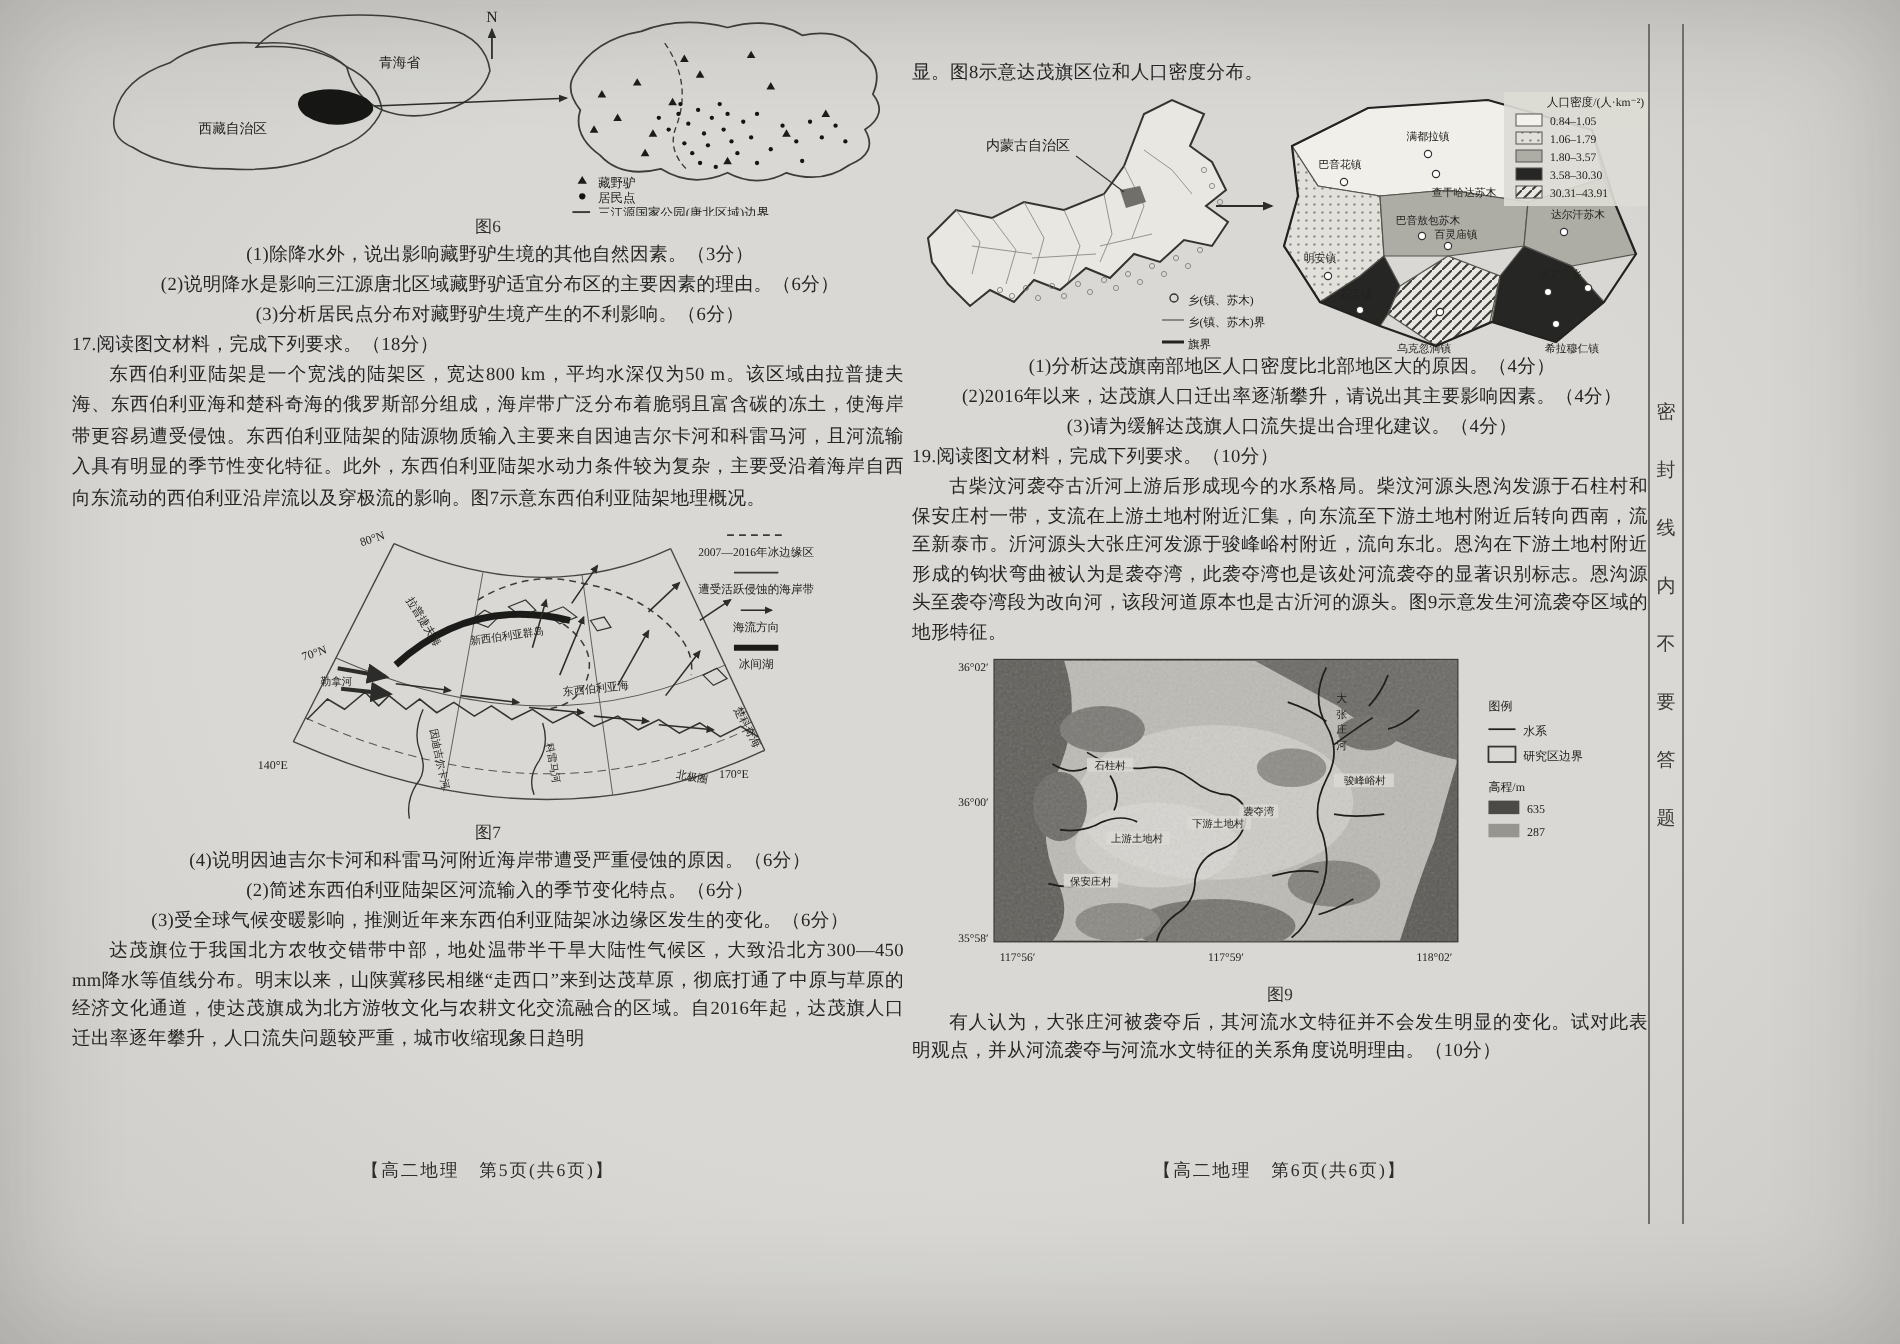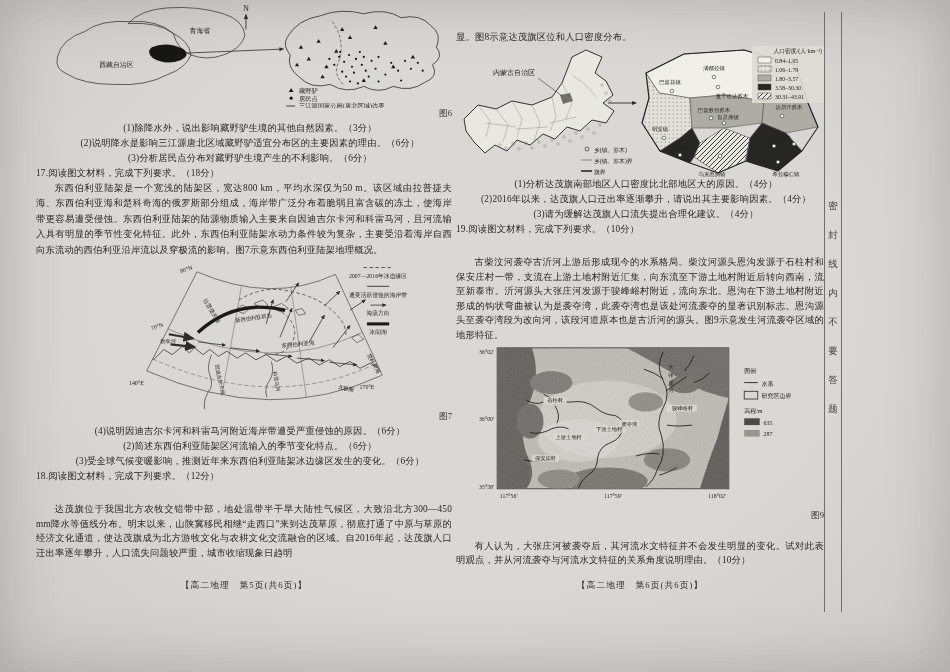--- a/index.html
+++ b/index.html
@@ -13,22 +13,22 @@
     position:absolute;inset:0;
     background:radial-gradient(ellipse at 50% 45%, #d9d8d4 55%, #cbcac6 100%);
     box-shadow:inset 0 0 60px rgba(60,60,58,.25);
   }
   .page{position:absolute;top:0;}
   .page-left{left:36px;width:416px;}
   .page-right{left:456px;width:368px;}
   .qline{font-size:9.3px;line-height:15px;padding-left:12px;white-space:nowrap;letter-spacing:.2px;text-align:center;}
   .heading{font-size:9.3px;line-height:15px;letter-spacing:.2px;}
   .para{font-size:9.3px;line-height:15.4px;text-align:justify;text-indent:2em;margin:0 0 1px 0;letter-spacing:.2px;}
-  .para.tight{line-height:14.6px;margin-top:18px;}
-  .caption{text-align:right;font-size:8.6px;line-height:11px;margin:0 0 2px 0;color:#333;}
+  .para.tight{line-height:14.6px;}
+  .caption{text-align:center;font-size:8.6px;line-height:11px;margin:0 0 2px 0;color:#333;}
   .footer{position:absolute;top:580px;width:100%;text-align:center;font-size:8.8px;color:#2e2e2e;letter-spacing:1px;}
   .figure{display:block;margin:0 auto;}
   .intro-line{font-size:9.3px;line-height:15px;margin-top:30px;letter-spacing:.2px;}
   
   .seal-line{position:absolute;top:12px;height:600px;width:1px;background:#6f6f6b;}
   .seal-char{position:absolute;left:826px;width:14px;text-align:center;font-size:9.5px;color:#3a3a38;}
   svg text{fill:#22221f;}
 </style>
 </head>
 <body>
@@ -202,21 +202,20 @@
         <text x="363" y="66" font-size="6.8" text-anchor="middle">海流方向</text>
         <line x1="350" y1="76" x2="376" y2="76" stroke="#1b1b19" stroke-width="3.6"></line>
         <text x="363" y="88" font-size="6.8" text-anchor="middle">冰间湖</text>
       </g>
     </svg>
     <div class="caption">图7</div>
 
     <div class="qline">(4)说明因迪吉尔卡河和科雷马河附近海岸带遭受严重侵蚀的原因。（6分）</div>
     <div class="qline">(2)简述东西伯利亚陆架区河流输入的季节变化特点。（6分）</div>
     <div class="qline">(3)受全球气候变暖影响，推测近年来东西伯利亚陆架冰边缘区发生的变化。（6分）</div>
-    <div class="heading">18.阅读图文材料，完成下列要求。（12分）</div>
     <p class="para tight">达茂旗位于我国北方农牧交错带中部，地处温带半干旱大陆性气候区，大致沿北方300—450 mm降水等值线分布。明末以来，山陕冀移民相继“走西口”来到达茂草原，彻底打通了中原与草原的经济文化通道，使达茂旗成为北方游牧文化与农耕文化交流融合的区域。自2016年起，达茂旗人口迁出率逐年攀升，人口流失问题较严重，城市收缩现象日趋明</p>
 
     <div class="footer">【高二地理　第5页(共6页)】</div>
   </div>
 
   <div class="page page-right">
 
     <div class="intro-line">显。图8示意达茂旗区位和人口密度分布。</div>
 
     <svg class="figure" width="368" height="132" viewBox="0 0 368 132">

